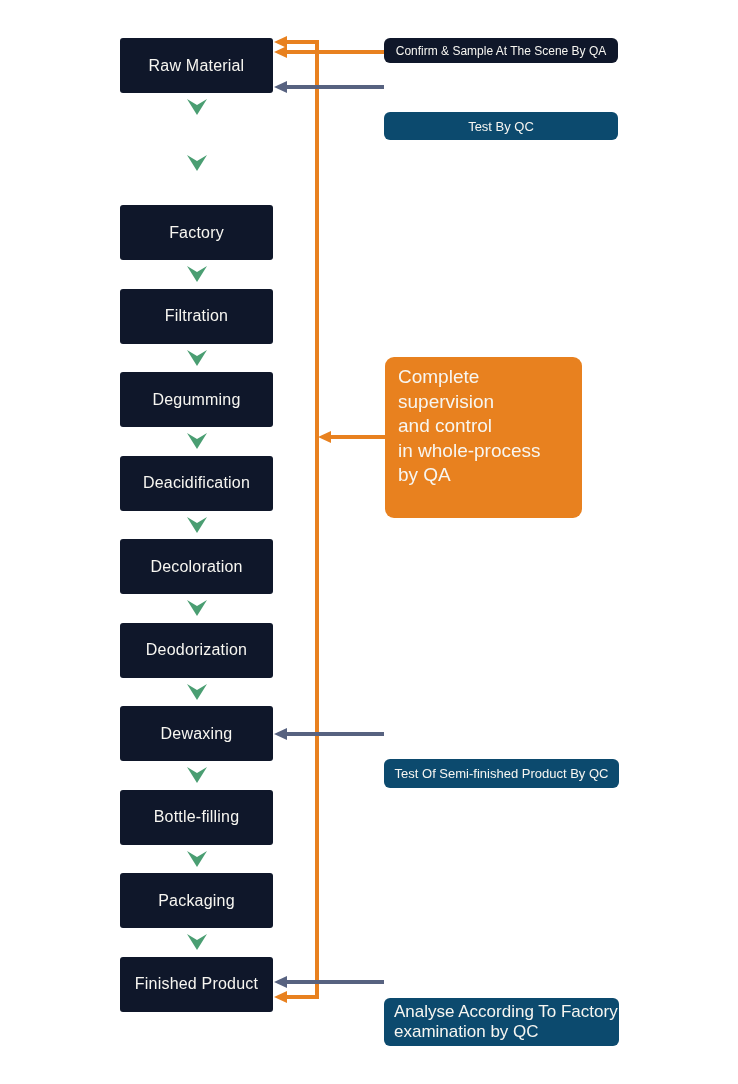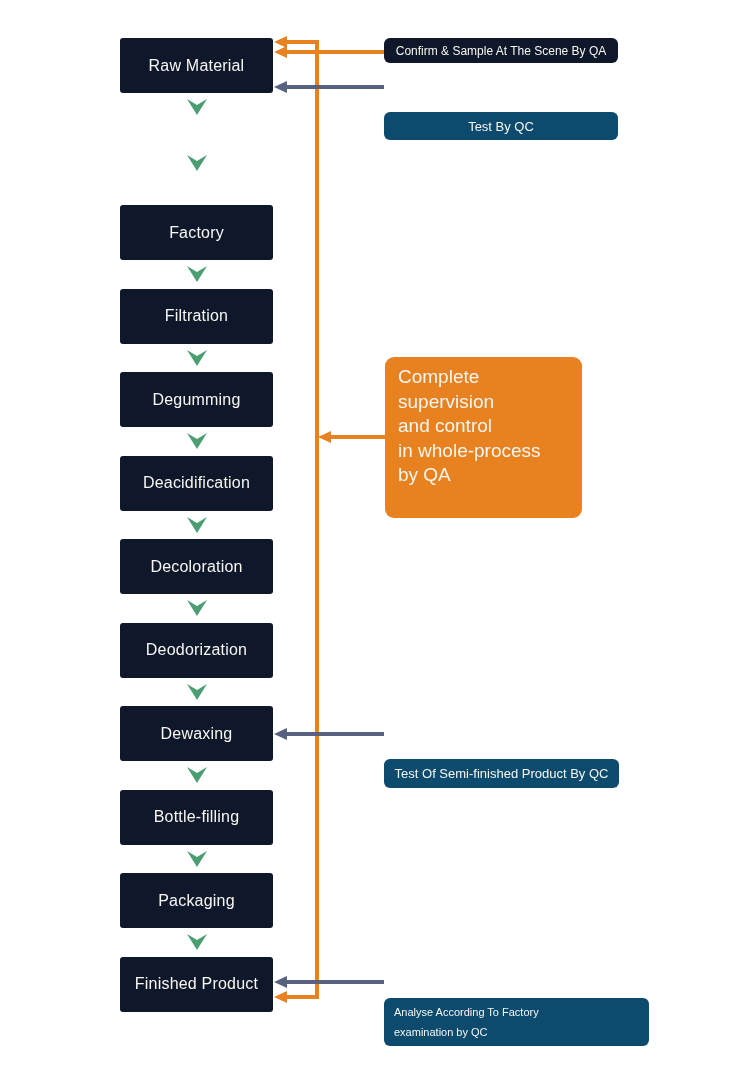--- a/index.html
+++ b/index.html
@@ -27,21 +27,21 @@
   .arrow-left.slate{border-right:13px solid #576280;}
 
   
   .tag{position:absolute;border-radius:6px;color:#f7f6f1;
        display:flex;align-items:center;justify-content:center;text-align:center;}
   .tag.orange{background:#0f172a;}
   .tag.slate{background:#0c4a6e;margin-top:40px;}
   #tag-qa-sample{left:384px;top:38px;width:234px;height:25px;font-size:12px;}
   #tag-qc-test{left:384px;top:72px;width:234px;height:28px;font-size:13px;}
   #tag-qc-semi{left:384px;top:719px;width:235px;height:29px;font-size:13px;}
-  #tag-qc-final{left:384px;top:958px;width:265px;height:48px;font-size:11px;
+  #tag-qc-final{left:384px;top:958px;width:235px;height:48px;font-size:17px;
                 justify-content:flex-start;text-align:left;padding-left:10px;box-sizing:border-box;
                 white-space:pre-line;line-height:20px;}
   #qa-supervision-box{position:absolute;left:385px;top:357px;width:197px;height:161px;
                 background:#e8811f;border-radius:9px;color:#f7f6f1;box-sizing:border-box;
                 padding:8px 10px 10px 13px;font-size:19px;line-height:24.5px;
                 white-space:pre-line;}
 </style>
 </head>
 <body>
 

